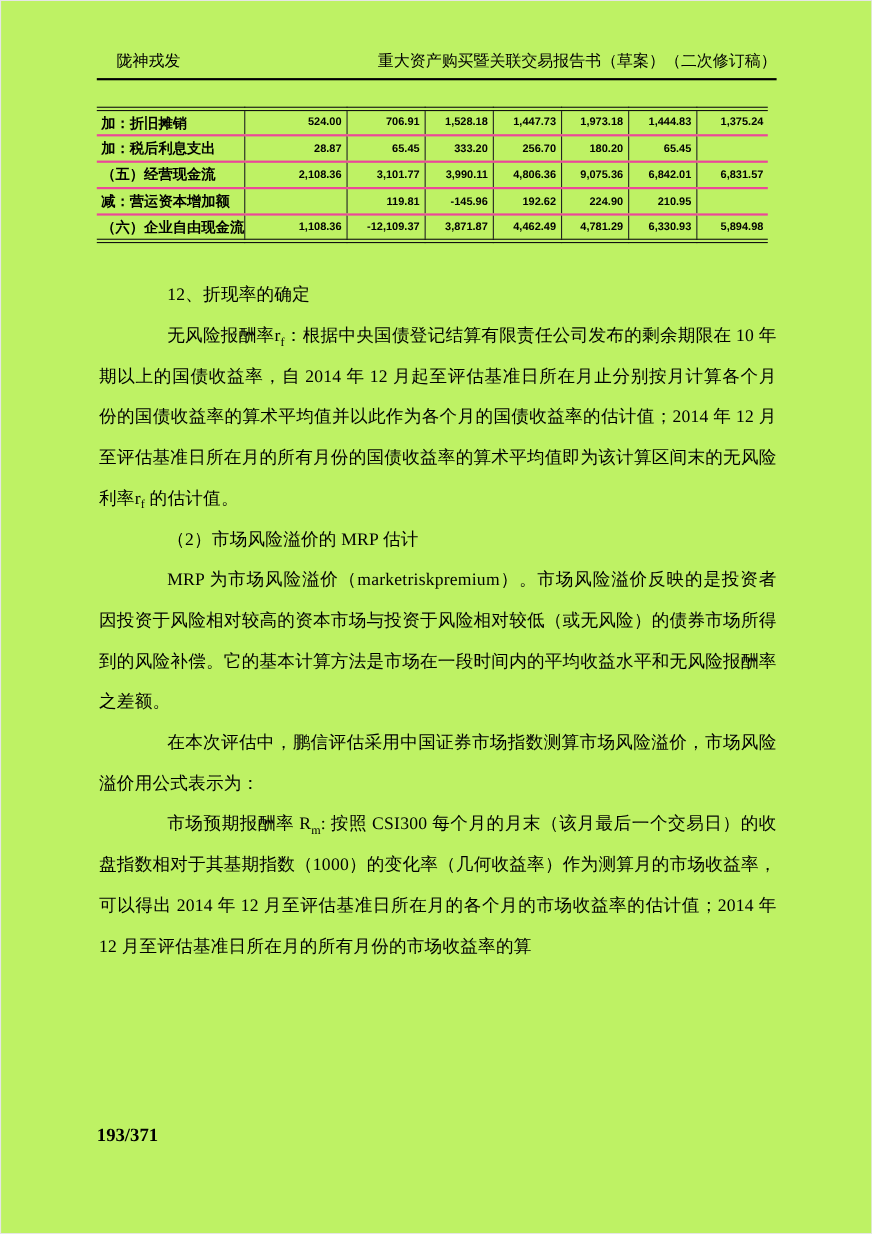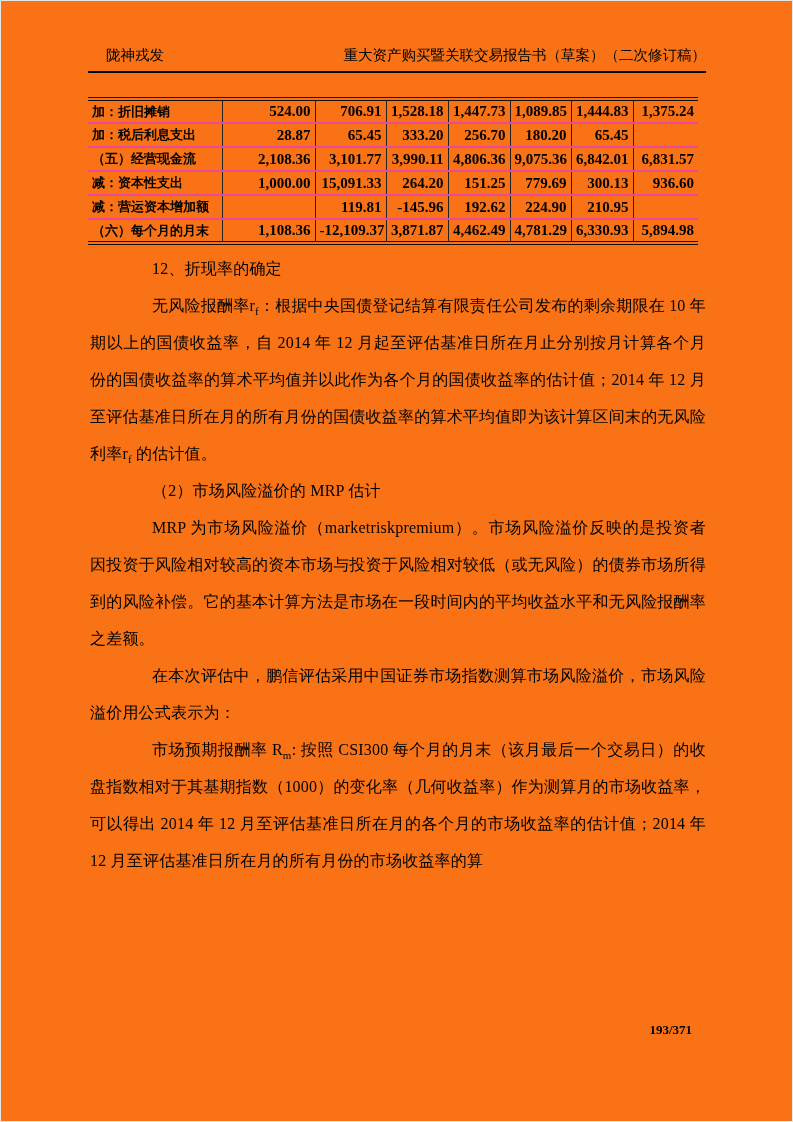--- a/index.html
+++ b/index.html
@@ -1,20 +1,20 @@
 <!DOCTYPE html>
 <html><head>
 <meta charset="utf-8">
 <style>
   * { margin:0; padding:0; box-sizing:border-box; }
   html,body { background:#ffffff; }
   .page {
     position:relative;
     width:793px; height:1122px;
-    background:#f97316;
+    background:#bef264;
     color:#000;
     font-family:"Liberation Serif","DejaVu Serif",serif;
     overflow:hidden;
     box-shadow: inset 0 0 0 1px #e6e6e6;
   }
   
   .header {
     position:absolute; top:46px; left:88px; width:618px;
     display:flex; justify-content:space-between; align-items:flex-end;
     border-bottom:2px solid #000;
@@ -39,38 +39,38 @@
     overflow:hidden; white-space:nowrap;
   }
   table.cashflow tr:first-child td { border-top:none; }
   table.cashflow td:last-child { border-right:none; }
   td.lbl {
     font-size:13px;
     text-align:left;
     font-family:"Liberation Serif","DejaVu Serif",serif;
   }
   td.val {
-    font-size:15px;
+    font-size:10px;
     text-align:right;
-    font-family:Liberation Serif, serif;
+    font-family:Liberation Sans, sans-serif;
   }
   
   .content {
     position:absolute; top:250px; left:90px; width:616px;
     font-size:16px; line-height:37px;
     text-align:justify;
     letter-spacing:0.2px;
   }
   .content p { margin:0; text-indent:62px; }
   .content sub { font-size:11px; line-height:0; }
   
   .footer {
     position:absolute; top:1022px; left:88px; width:604px;
-    text-align:right;
-    font-weight:bold; font-size:13px;
+    text-align:left;
+    font-weight:bold; font-size:17px;
     font-family:"Liberation Serif","DejaVu Serif",serif;
   }
 </style>
 </head>
 <body>
 
 <div class="page">
 
   <div class="header">
     <span class="left">陇神戎发</span>
@@ -88,21 +88,21 @@
         <col style="width:62px">
         <col style="width:65px">
     </colgroup>
     <tbody>
       <tr>
         <td class="lbl">加：折旧摊销</td>
         <td class="val">524.00</td>
         <td class="val">706.91</td>
         <td class="val">1,528.18</td>
         <td class="val">1,447.73</td>
-        <td class="val">1,089.85</td>
+        <td class="val">1,973.18</td>
         <td class="val">1,444.83</td>
         <td class="val">1,375.24</td>
       </tr>
       <tr>
         <td class="lbl">加：税后利息支出</td>
         <td class="val">28.87</td>
         <td class="val">65.45</td>
         <td class="val">333.20</td>
         <td class="val">256.70</td>
         <td class="val">180.20</td>
@@ -113,41 +113,31 @@
         <td class="lbl">（五）经营现金流</td>
         <td class="val">2,108.36</td>
         <td class="val">3,101.77</td>
         <td class="val">3,990.11</td>
         <td class="val">4,806.36</td>
         <td class="val">9,075.36</td>
         <td class="val">6,842.01</td>
         <td class="val">6,831.57</td>
       </tr>
       <tr>
-        <td class="lbl">减：资本性支出</td>
-        <td class="val">1,000.00</td>
-        <td class="val">15,091.33</td>
-        <td class="val">264.20</td>
-        <td class="val">151.25</td>
-        <td class="val">779.69</td>
-        <td class="val">300.13</td>
-        <td class="val">936.60</td>
-      </tr>
-      <tr>
         <td class="lbl">减：营运资本增加额</td>
         <td class="val"></td>
         <td class="val">119.81</td>
         <td class="val">-145.96</td>
         <td class="val">192.62</td>
         <td class="val">224.90</td>
         <td class="val">210.95</td>
         <td class="val"></td>
       </tr>
       <tr>
-        <td class="lbl">（六）每个月的月末</td>
+        <td class="lbl">（六）企业自由现金流</td>
         <td class="val">1,108.36</td>
         <td class="val">-12,109.37</td>
         <td class="val">3,871.87</td>
         <td class="val">4,462.49</td>
         <td class="val">4,781.29</td>
         <td class="val">6,330.93</td>
         <td class="val">5,894.98</td>
       </tr>
     </tbody>
   </table>

